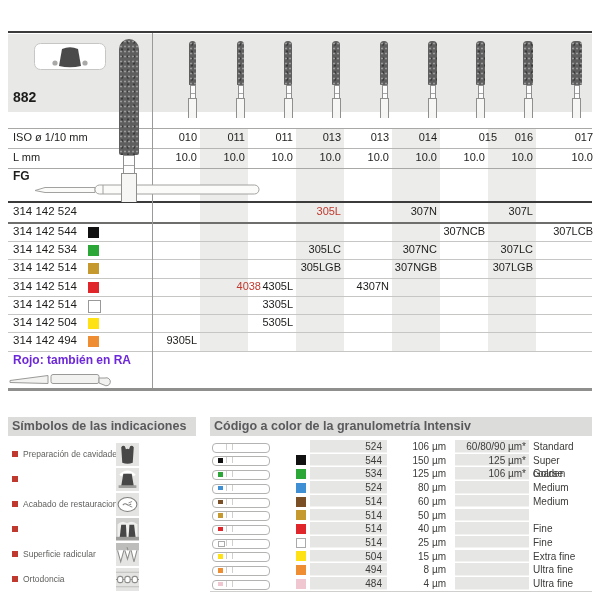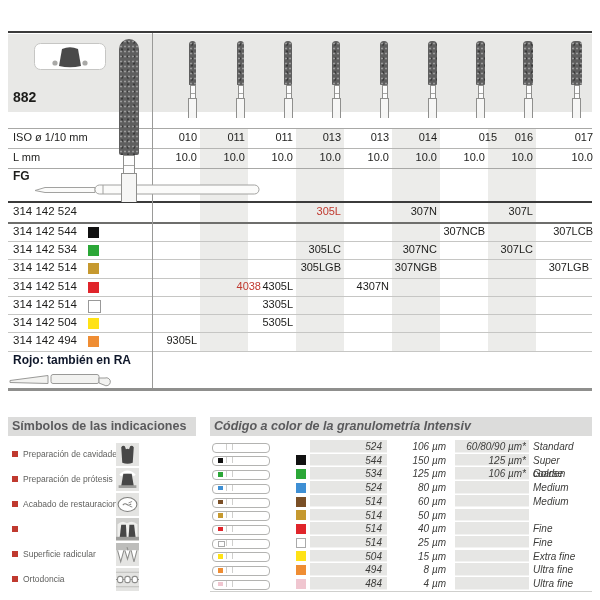--- a/index.html
+++ b/index.html
@@ -19,29 +19,29 @@
   .bur .neck{position:absolute;background:#fdfdfd;border:1px solid #8f8f8d;}
   .bur .neck::after{content:"";position:absolute;left:0;right:0;top:55%;height:1px;background:#a8a8a6;}
   .bur .shank{position:absolute;background:#f6f6f5;border:1px solid #8f8f8d;border-bottom:none;}
   
   .rowlabel{position:absolute;left:5px;font-size:11px;z-index:3;}
   .cellnum{position:absolute;font-size:11px;text-align:right;padding-right:3px;z-index:3;}
   .prow-order{position:absolute;left:5px;font-size:11.5px;z-index:3;}
   .prow-square{position:absolute;left:80px;width:11px;height:11px;z-index:3;}
   .pcell{position:absolute;font-size:11px;text-align:right;padding-right:3px;z-index:3;}
   .redtxt{color:#c0392f;}
-  #note-red{position:absolute;left:5px;top:320px;font-size:12px;font-weight:bold;color:#0f172a;z-index:3;}
+  #note-red{position:absolute;left:5px;top:320px;font-size:12px;font-weight:bold;color:#6d28d9;z-index:3;}
   
   .panel-title{font-size:12.5px;font-weight:bold;color:#5a5a5c;background:#dcdcdb;height:19px;line-height:19px;padding-left:4px;}
   #symbols-panel{position:absolute;left:8px;top:417px;width:188px;}
   .sym-item{position:absolute;left:0;height:23px;width:188px;}
   .sym-bullet{position:absolute;left:4px;top:8px;width:6px;height:6px;background:#c0392f;}
   .sym-label{position:absolute;left:15px;top:0;font-size:8.5px;color:#5f5f5d;line-height:23px;}
   .sym-icon{position:absolute;left:108px;top:0;width:23px;height:23px;}
-  #grit-panel{position:absolute;left:210px;top:417px;width:382px;font-style:italic;}
+  #grit-panel{position:absolute;left:210px;top:417px;width:382px;}
   .grit-row{position:absolute;left:0;width:382px;height:13.6px;font-size:10px;line-height:13.6px;color:#3c3c3a;}
   .grit-pill{position:absolute;left:2px;top:2.8px;width:56px;height:8px;background:#fff;border:1px solid #b3b3b1;border-radius:4px;}
   .grit-pill .seg1{position:absolute;left:13px;top:0;width:1px;height:6px;background:#cfcfcd;}
   .grit-pill .seg2{position:absolute;left:19px;top:0;width:1px;height:6px;background:#cfcfcd;}
   .grit-pill .chip{position:absolute;left:5px;top:1px;width:4.5px;height:4.5px;}
   .grit-square{position:absolute;left:86px;top:1.8px;width:10px;height:10px;}
   .grit-code{position:absolute;left:100px;width:77px;background:#e6e6e4;text-align:right;padding-right:5px;box-sizing:border-box;height:12.6px;border-bottom:1px solid #f3f3f2;}
   .grit-grit{position:absolute;left:177px;width:64px;text-align:right;padding-right:5px;box-sizing:border-box;}
   .grit-alt{position:absolute;left:245px;width:74px;background:#e6e6e4;text-align:right;padding-right:3px;box-sizing:border-box;height:12.6px;border-bottom:1px solid #f3f3f2;}
   .grit-name{position:absolute;left:323px;width:59px;text-align:left;}
@@ -180,21 +180,21 @@
       <div class="pcell" style="left: 528px; width: 57px; top: 192px;">307LCB</div>
       <div class="prow-order" style="top: 210px;">314 142 534</div>
       <div class="prow-square" style="top: 212px; background: rgb(43, 167, 55);"></div>
       <div class="pcell" style="left: 288px; width: 45px; top: 210px;">305LC</div>
       <div class="pcell" style="left: 384px; width: 45px; top: 210px;">307NC</div>
       <div class="pcell" style="left: 480px; width: 45px; top: 210px;">307LC</div>
       <div class="prow-order" style="top: 228px;">314 142 514</div>
       <div class="prow-square" style="top: 230px; background: rgb(198, 153, 47);"></div>
       <div class="pcell" style="left: 288px; width: 45px; top: 228px;">305LGB</div>
       <div class="pcell" style="left: 384px; width: 45px; top: 228px;">307NGB</div>
-      <div class="pcell" style="left: 504px; width: 45px; top: 228px; padding-left: 32px;">307LGB</div>
+      <div class="pcell" style="left: 480px; width: 45px; top: 228px;">307LGB</div>
       <div class="prow-order" style="top: 247px;">314 142 514</div>
       <div class="prow-square" style="top: 249px; background: rgb(224, 37, 43);"></div>
       <div class="pcell redtxt" style="left: 192px; width: 45px; top: 247px; margin-left: 16px;">4038</div>
       <div class="pcell" style="left: 240px; width: 45px; top: 247px;">4305L</div>
       <div class="pcell" style="left: 336px; width: 45px; top: 247px;">4307N</div>
       <div class="prow-order" style="top: 265px;">314 142 514</div>
       <div class="prow-square" style="top: 267px; background: rgb(255, 255, 255); border: 1px solid rgb(153, 153, 153);"></div>
       <div class="pcell" style="left: 240px; width: 45px; top: 265px;">3305L</div>
       <div class="prow-order" style="top: 283px;">314 142 504</div>
       <div class="prow-square" style="top: 285px; background: rgb(255, 226, 22);"></div>
@@ -220,21 +220,20 @@
       <div class="sym-item" style="top: 26px;">
         <div class="sym-bullet"></div>
         <div class="sym-label">Preparación de cavidades</div>
         <div class="sym-icon"><svg width="23" height="23" viewBox="0 0 22 22">
             <rect width="22" height="22" fill="#e4e4e2"></rect>
             <path d="M5 4 Q6.5 1.8 8.5 3 L9.5 6 Q11 5 12.5 6 L13.5 3 Q15.5 1.8 17 4 L16 19 Q11 20.6 6 19 Z" fill="#474747"></path>
           </svg></div>
       </div>
       <div class="sym-item" style="top: 51px;">
         <div class="sym-bullet"></div>
-        <div class="sym-label">Preparación de prótesis</div>
         <div class="sym-icon"><svg width="23" height="23" viewBox="0 0 22 22">
             <rect width="22" height="22" fill="#e4e4e2"></rect>
             <path d="M4 7 Q11 0.5 18 7" fill="none" stroke="#ffffff" stroke-width="2.4"></path>
             <path d="M7 5.5 L15 5.5 L17.2 18.5 L4.8 18.5 Z" fill="#474747"></path>
             <rect x="2.5" y="16.5" width="17" height="2.6" fill="#9d9d9b"></rect>
           </svg></div>
       </div>
       <div class="sym-item" style="top: 76px;">
         <div class="sym-bullet"></div>
         <div class="sym-label">Acabado de restauraciones</div>

